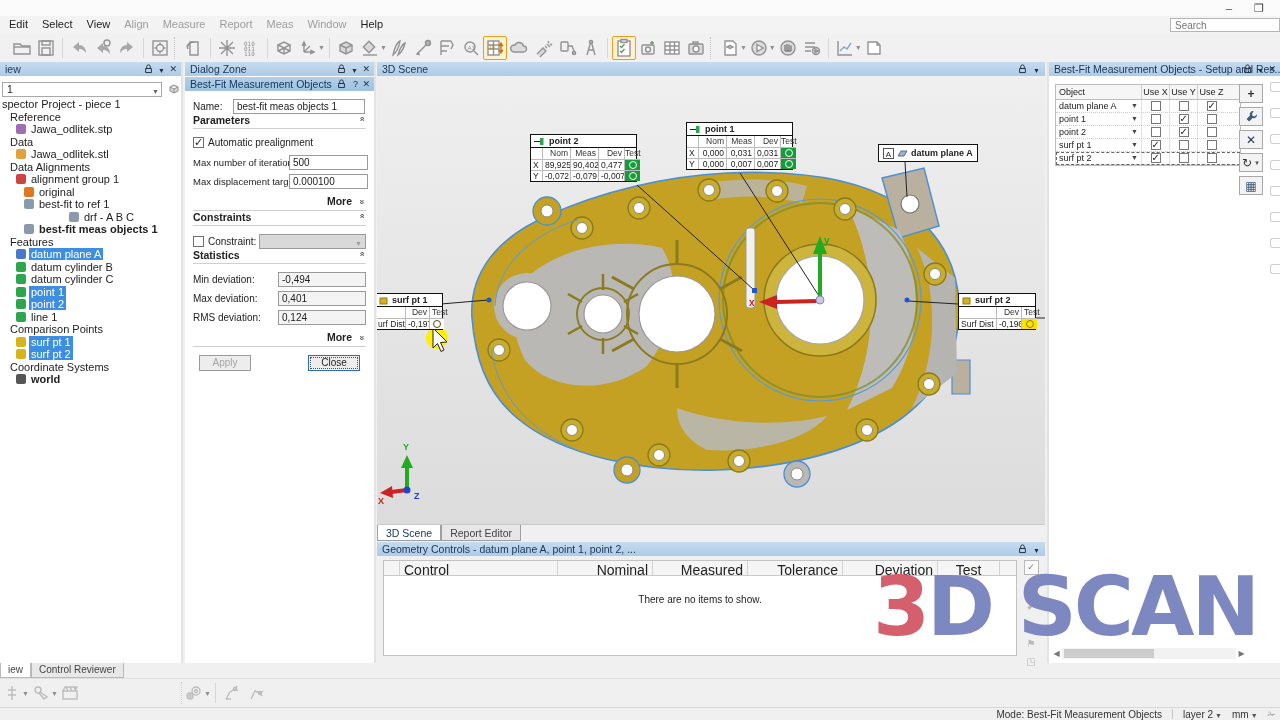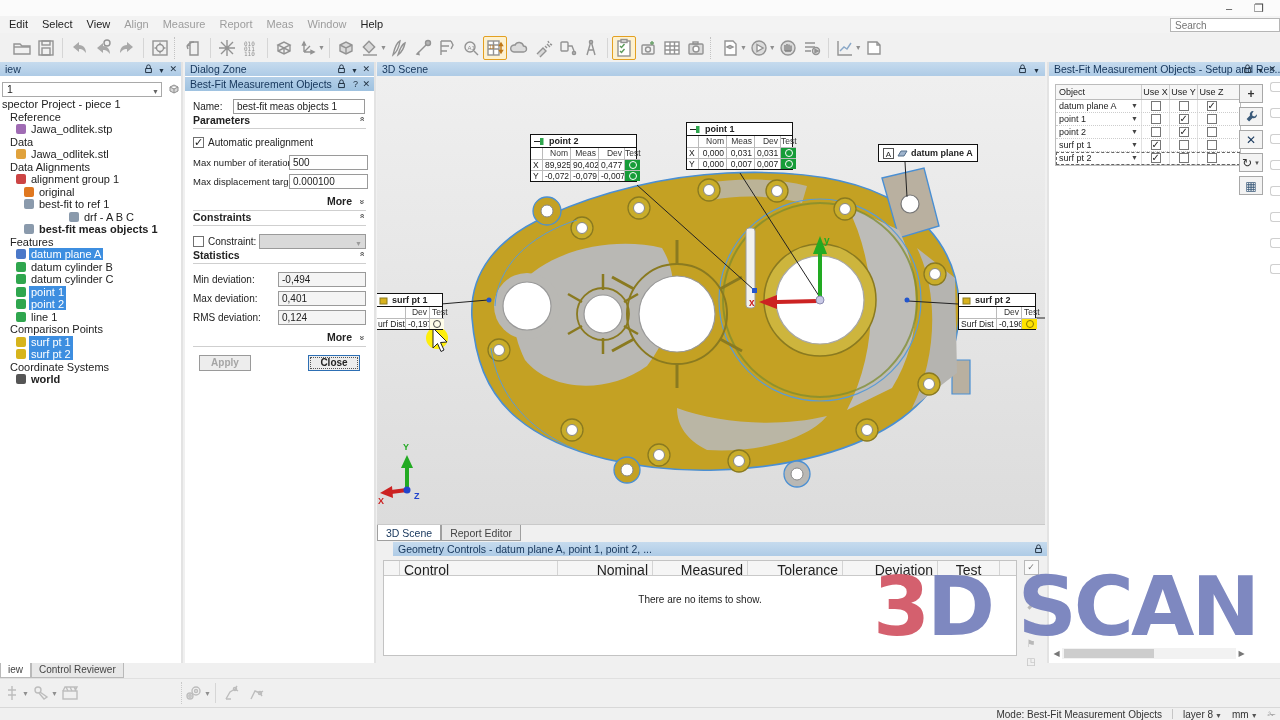--- a/index.html
+++ b/index.html
@@ -50,21 +50,21 @@
   .frow { display:flex; align-items:center; margin-top:4px; }
   .flabel { font-size:10px; color:#222; white-space:nowrap; }
   .tbox { border:1px solid #9a9a9a; background:#fff; height:15px; font-size:10px; padding:0 3px; line-height:13px; font-family:inherit; color:#222; }
   .tbox.ro { background:#f4f4f4; }
   .sect { font-weight:bold; font-size:10.5px; position:relative; border-bottom:1px solid #cfcfcf; padding-bottom:2px; }
   .chev { position:absolute; right:2px; top:0; font-size:9px; color:#555; display:inline-block; }
   .rot-up { transform:rotate(-90deg); } .rot-dn { transform:rotate(90deg); }
   .more { text-align:right; font-weight:bold; font-size:10.5px; margin-top:6px; padding-right:14px; position:relative; border-bottom:1px solid #cfcfcf; padding-bottom:3px; }
   .cb { width:11px; height:11px; border:1px solid #707070; background:#fff; display:inline-block; margin-right:4px; position:relative; flex:0 0 auto; }
   .cb.on::after { content:'✓'; position:absolute; left:0px; top:-2px; font-size:11px; color:#222; }
-  .btn { border:1px solid #9a9a9a; background:#ededed; font-size:10px; height:16px; text-align:center; line-height:14px;font-weight:bold; }
+  .btn { border:1px solid #9a9a9a; background:#ededed; font-size:10px; height:16px; text-align:center; line-height:14px; }
   .btn.disabled { color:#a5a5a5; }
   .btn.focus { border:1px solid #2d6fb4; outline:1px dotted #555; outline-offset:-3px; }
 
   
   .scenepanel { position:absolute; left:377px; top:62px; width:668px; height:601px; background:#f0f0f0; }
   .scene { position:absolute; left:0; top:16px; width:668px; height:446px; background:linear-gradient(#efefef,#dcdcdc); overflow:hidden; }
   .scene svg.partlayer { position:absolute; left:0; top:0; }
   .callout { position:absolute; background:#fff; border:1.5px solid #111; font-size:8.5px; z-index:5; }
   .co-head { display:flex; align-items:center; gap:3px; padding:1px 3px; font-weight:bold; font-size:9px; border-bottom:1px solid #111; }
   .co-grid { display:grid; }
@@ -79,21 +79,21 @@
   .test-plain { background:#fffde9; position:relative; }
   .test-plain::after { border-color:#4a4a4a; }
   .datumbox { position:absolute; background:#fff; border:1.5px solid #111; display:flex; align-items:center; gap:3px; padding:1px 4px; font-size:9px; font-weight:bold; z-index:5; height:18px; }
   .datumbox .dletter { width:11px; height:11px; border:1px solid #555; text-align:center; line-height:11px; font-size:8px; font-weight:normal; }
 
   .scenetabs { position:absolute; left:0; top:462px; width:668px; height:17px; background:#f0f0f0; border-top:1px solid #c9c9c9; display:flex; }
   .stab { padding:1px 8px; font-size:10.5px; border:1px solid #9f9f9f; border-top:none; background:#e7e7e7; color:#444; height:16px; line-height:14px; }
   .stab.active { background:#fff; color:#14345a; }
 
   
-  .geo-head { left:16px; top:480px; width:668px; }
+  .geo-head { left:0; top:480px; width:668px; }
   .geo-table { position:absolute; left:6px; top:498px; width:634px; height:96px; background:#fff; border:1px solid #c3c3c3; }
   .geo-cols { display:flex; height:15px; background:#f5f5f5; border-bottom:1px solid #c9c9c9; font-size:14px; color:#222; }
   .geo-col { border-right:1px solid #d4d4d4; padding:1px 4px; text-align:right; white-space:nowrap; overflow:hidden; }
   .geo-empty { text-align:center; margin-top:18px; font-size:10px; color:#222; }
   .geo-side { position:absolute; left:645px; top:498px; width:18px; height:160px; display:flex; flex-direction:column; gap:7px; align-items:center; }
   .gside-btn { width:15px; height:15px; border:1px solid #b9b9b9; background:#fafafa; font-size:9px; color:#777; text-align:center; line-height:13px; }
   .gside-faint { color:#b9b9b9; font-size:10px; }
 
   
   .rightpanel { position:absolute; left:1047px; top:62px; width:233px; height:601px; background:#fff; border-left:2px solid #e3e3e3; }
@@ -969,19 +969,19 @@
           <circle cx="14" cy="10" r="1.6" stroke="#bdbdbd"></circle>
           <path d="M14 10l3-2 M14 10l2 3" stroke="#bdbdbd"></path>
         </svg>
       </span>
     </div>
 
   <div class="statusbar">
     <div class="right">
       <span>Mode: Best-Fit Measurement Objects</span>
       <span class="sep"></span>
-      <span><span>layer 8</span><span class="dd">▼</span></span>
+      <span><span>layer 2</span><span class="dd">▼</span></span>
       <span><span>mm</span><span class="dd">▼</span></span>
       <span style="color:#999">✁</span>
     </div>
   </div>
 
 </div>
 
 </body></html>

